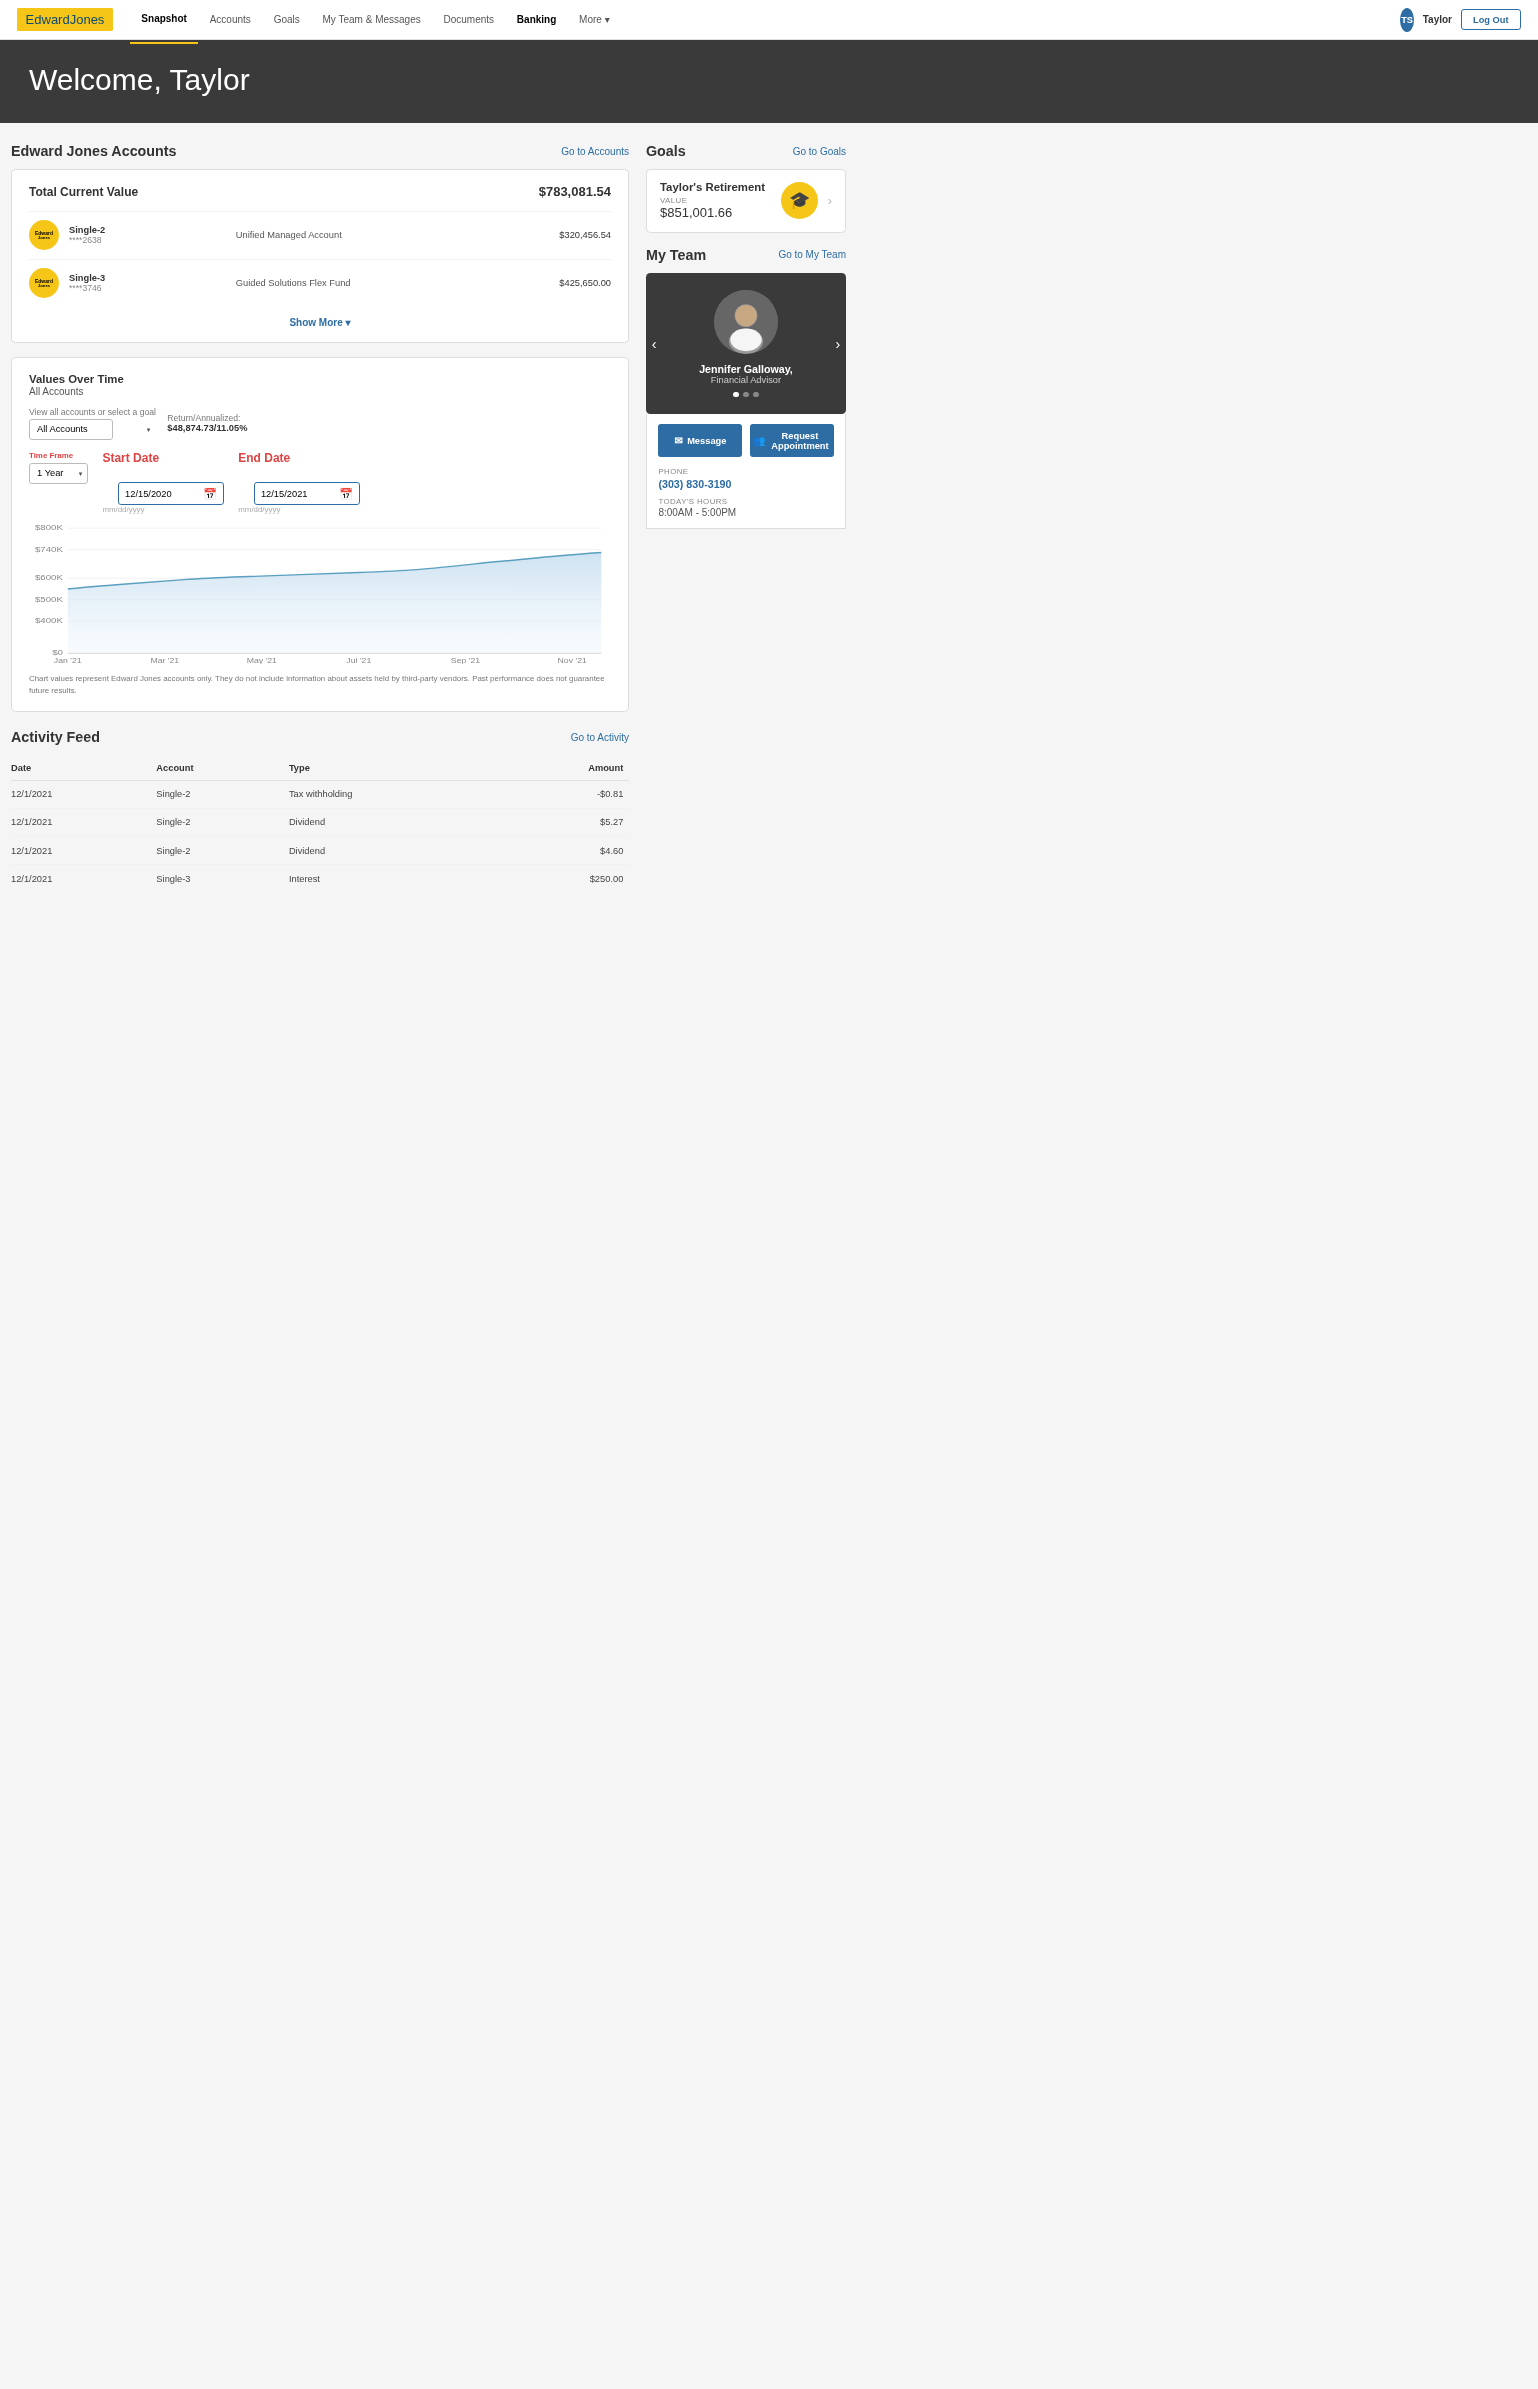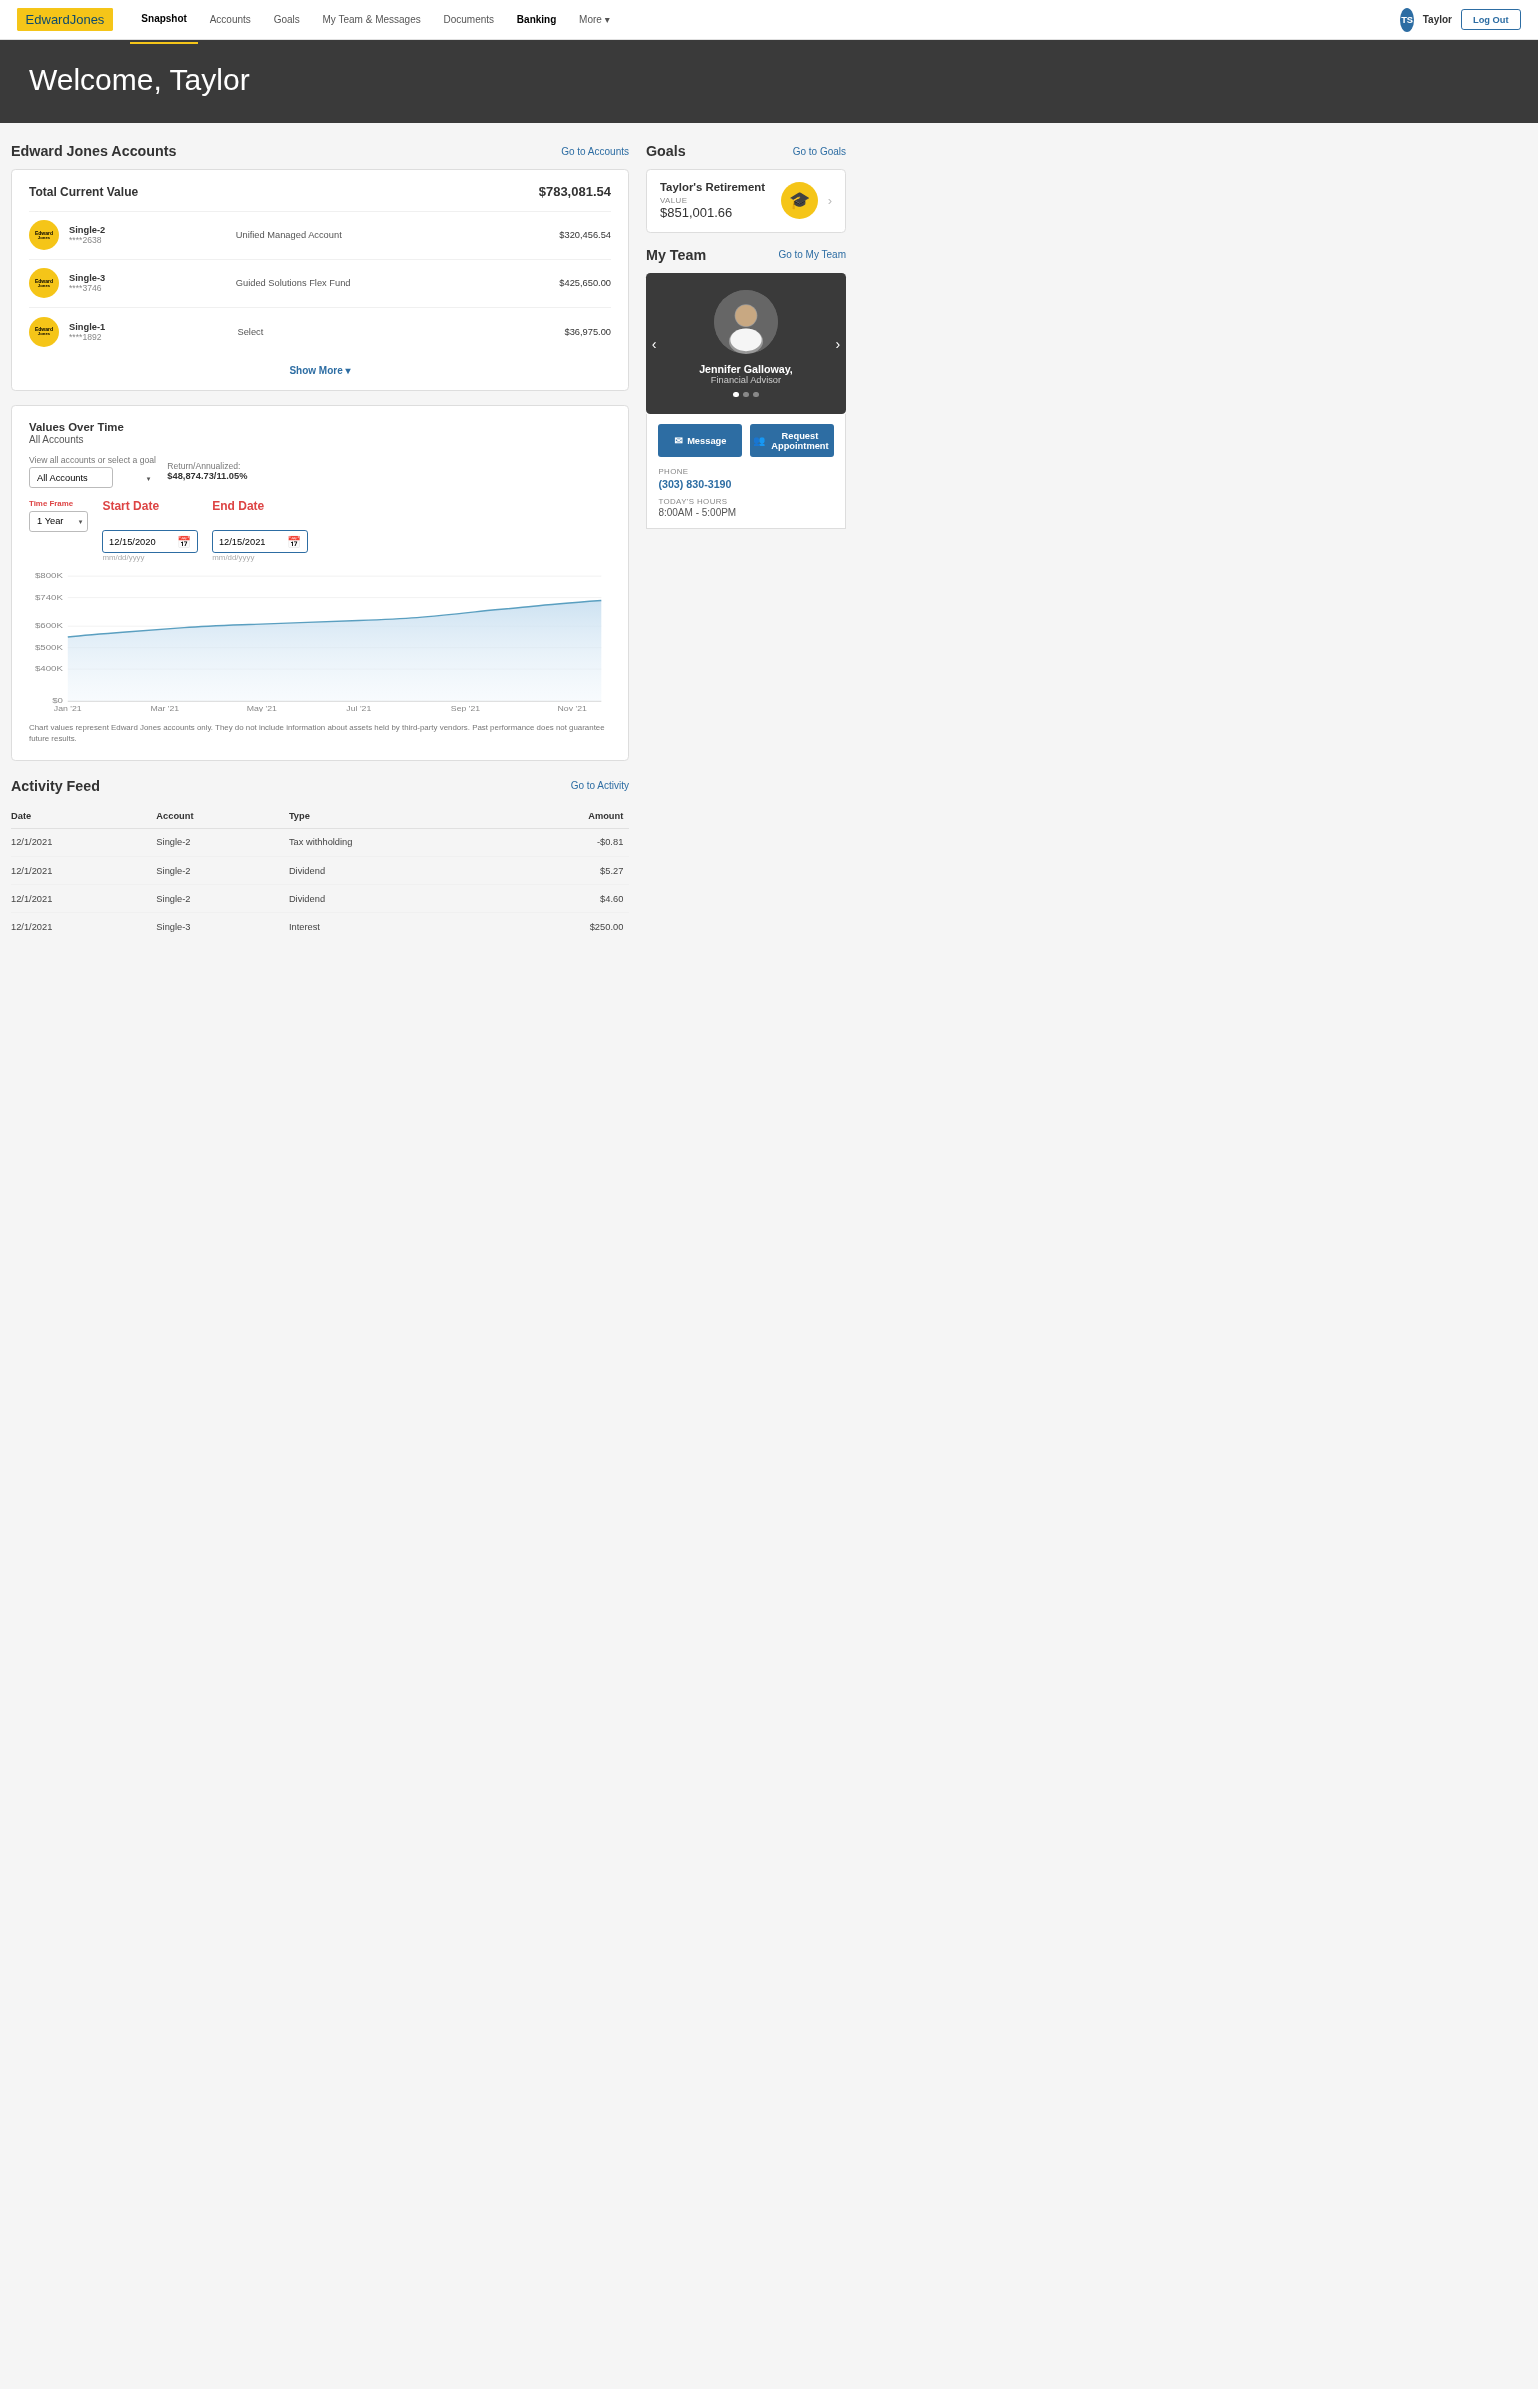--- a/index.html
+++ b/index.html
@@ -59,21 +59,21 @@
     .chart-controls { display: flex; align-items: center; gap: 11.4px; margin-bottom: 11.4px; flex-wrap: wrap; }
     .chart-control-label { font-size: 8.6px; color: #777; margin-bottom: 2.1px; }
     .select-wrapper { position: relative; }
     .select-wrapper select { appearance: none; border: 0.7px solid #bbb; border-radius: 2.9px; padding: 4.3px 23px 4.3px 7.1px; font-size: 9.3px; background: #fff; cursor: pointer; }
     .select-arrow { position: absolute; right: 5.7px; top: 50%; transform: translateY(-50%); pointer-events: none; font-size: 7.1px; color: #555; }
     .return-label { font-size: 8.6px; color: #777; }
     .return-value { font-size: 9.3px; font-weight: 700; }
     .date-group { display: flex; gap: 14.3px; flex-wrap: wrap; }
     .date-field { display: flex; flex-direction: column; }
     .date-label { font-size: 12px; color: #d44; font-weight: 600; margin-bottom: 17px; }
-    .date-input-wrap { display: flex; border: 1.4px solid #2d6da3; border-radius: 2.9px; padding: 3.6px 5.7px; gap: 4px; background: #fff; }
+    .date-input-wrap { display: flex; border: 1.4px solid #2d6da3; border-radius: 2.9px; padding: 3.6px 5.7px; gap: 14px; background: #fff; margin-left: 16px; }
     .date-input-wrap input { border: none; outline: none; font-size: 9.3px; width: 64px; }
     .date-input-wrap .cal-icon { color: #2d6da3; font-size: 11.4px; cursor: pointer; }
     .time-frame-group { display: flex; flex-direction: column; }
     .time-label { font-size: 7.9px; color: #d44; font-weight: 600; margin-bottom: 2.9px; }
 
     
     .chart-svg-wrap { position: relative; margin-top: 7.1px; }
     .chart-svg-wrap svg { width: 100%; height: 143px; }
     .chart-disclaimer { font-size: 7.9px; color: #777; margin-top: 7.1px; line-height: 1.5; }
 
@@ -195,34 +195,20 @@
             </div>
           </div>
           <div class="account-info">
             <div class="account-name">Single-3</div>
             <div class="account-num">****3746</div>
           </div>
           <div class="account-type">Guided Solutions Flex Fund</div>
           <div class="account-value">$425,650.00</div>
         </div>
 
-        <div class="account-item">
-          <div class="account-logo">
-            <div class="account-logo-inner">
-              <div class="brand" style="font-size:5px; font-weight:900;">Edward</div>
-              <div class="brand2" style="font-size:4.3px; font-weight:700;">Jones</div>
-            </div>
-          </div>
-          <div class="account-info">
-            <div class="account-name">Single-1</div>
-            <div class="account-num">****1892</div>
-          </div>
-          <div class="account-type">Select</div>
-          <div class="account-value">$36,975.00</div>
-        </div>
 
       </div>
       <div class="show-more">
         <button class="show-more-btn">
           <span>Show More</span> <span>▾</span>
         </button>
       </div>
     </div>
 
     <div class="chart-section">

